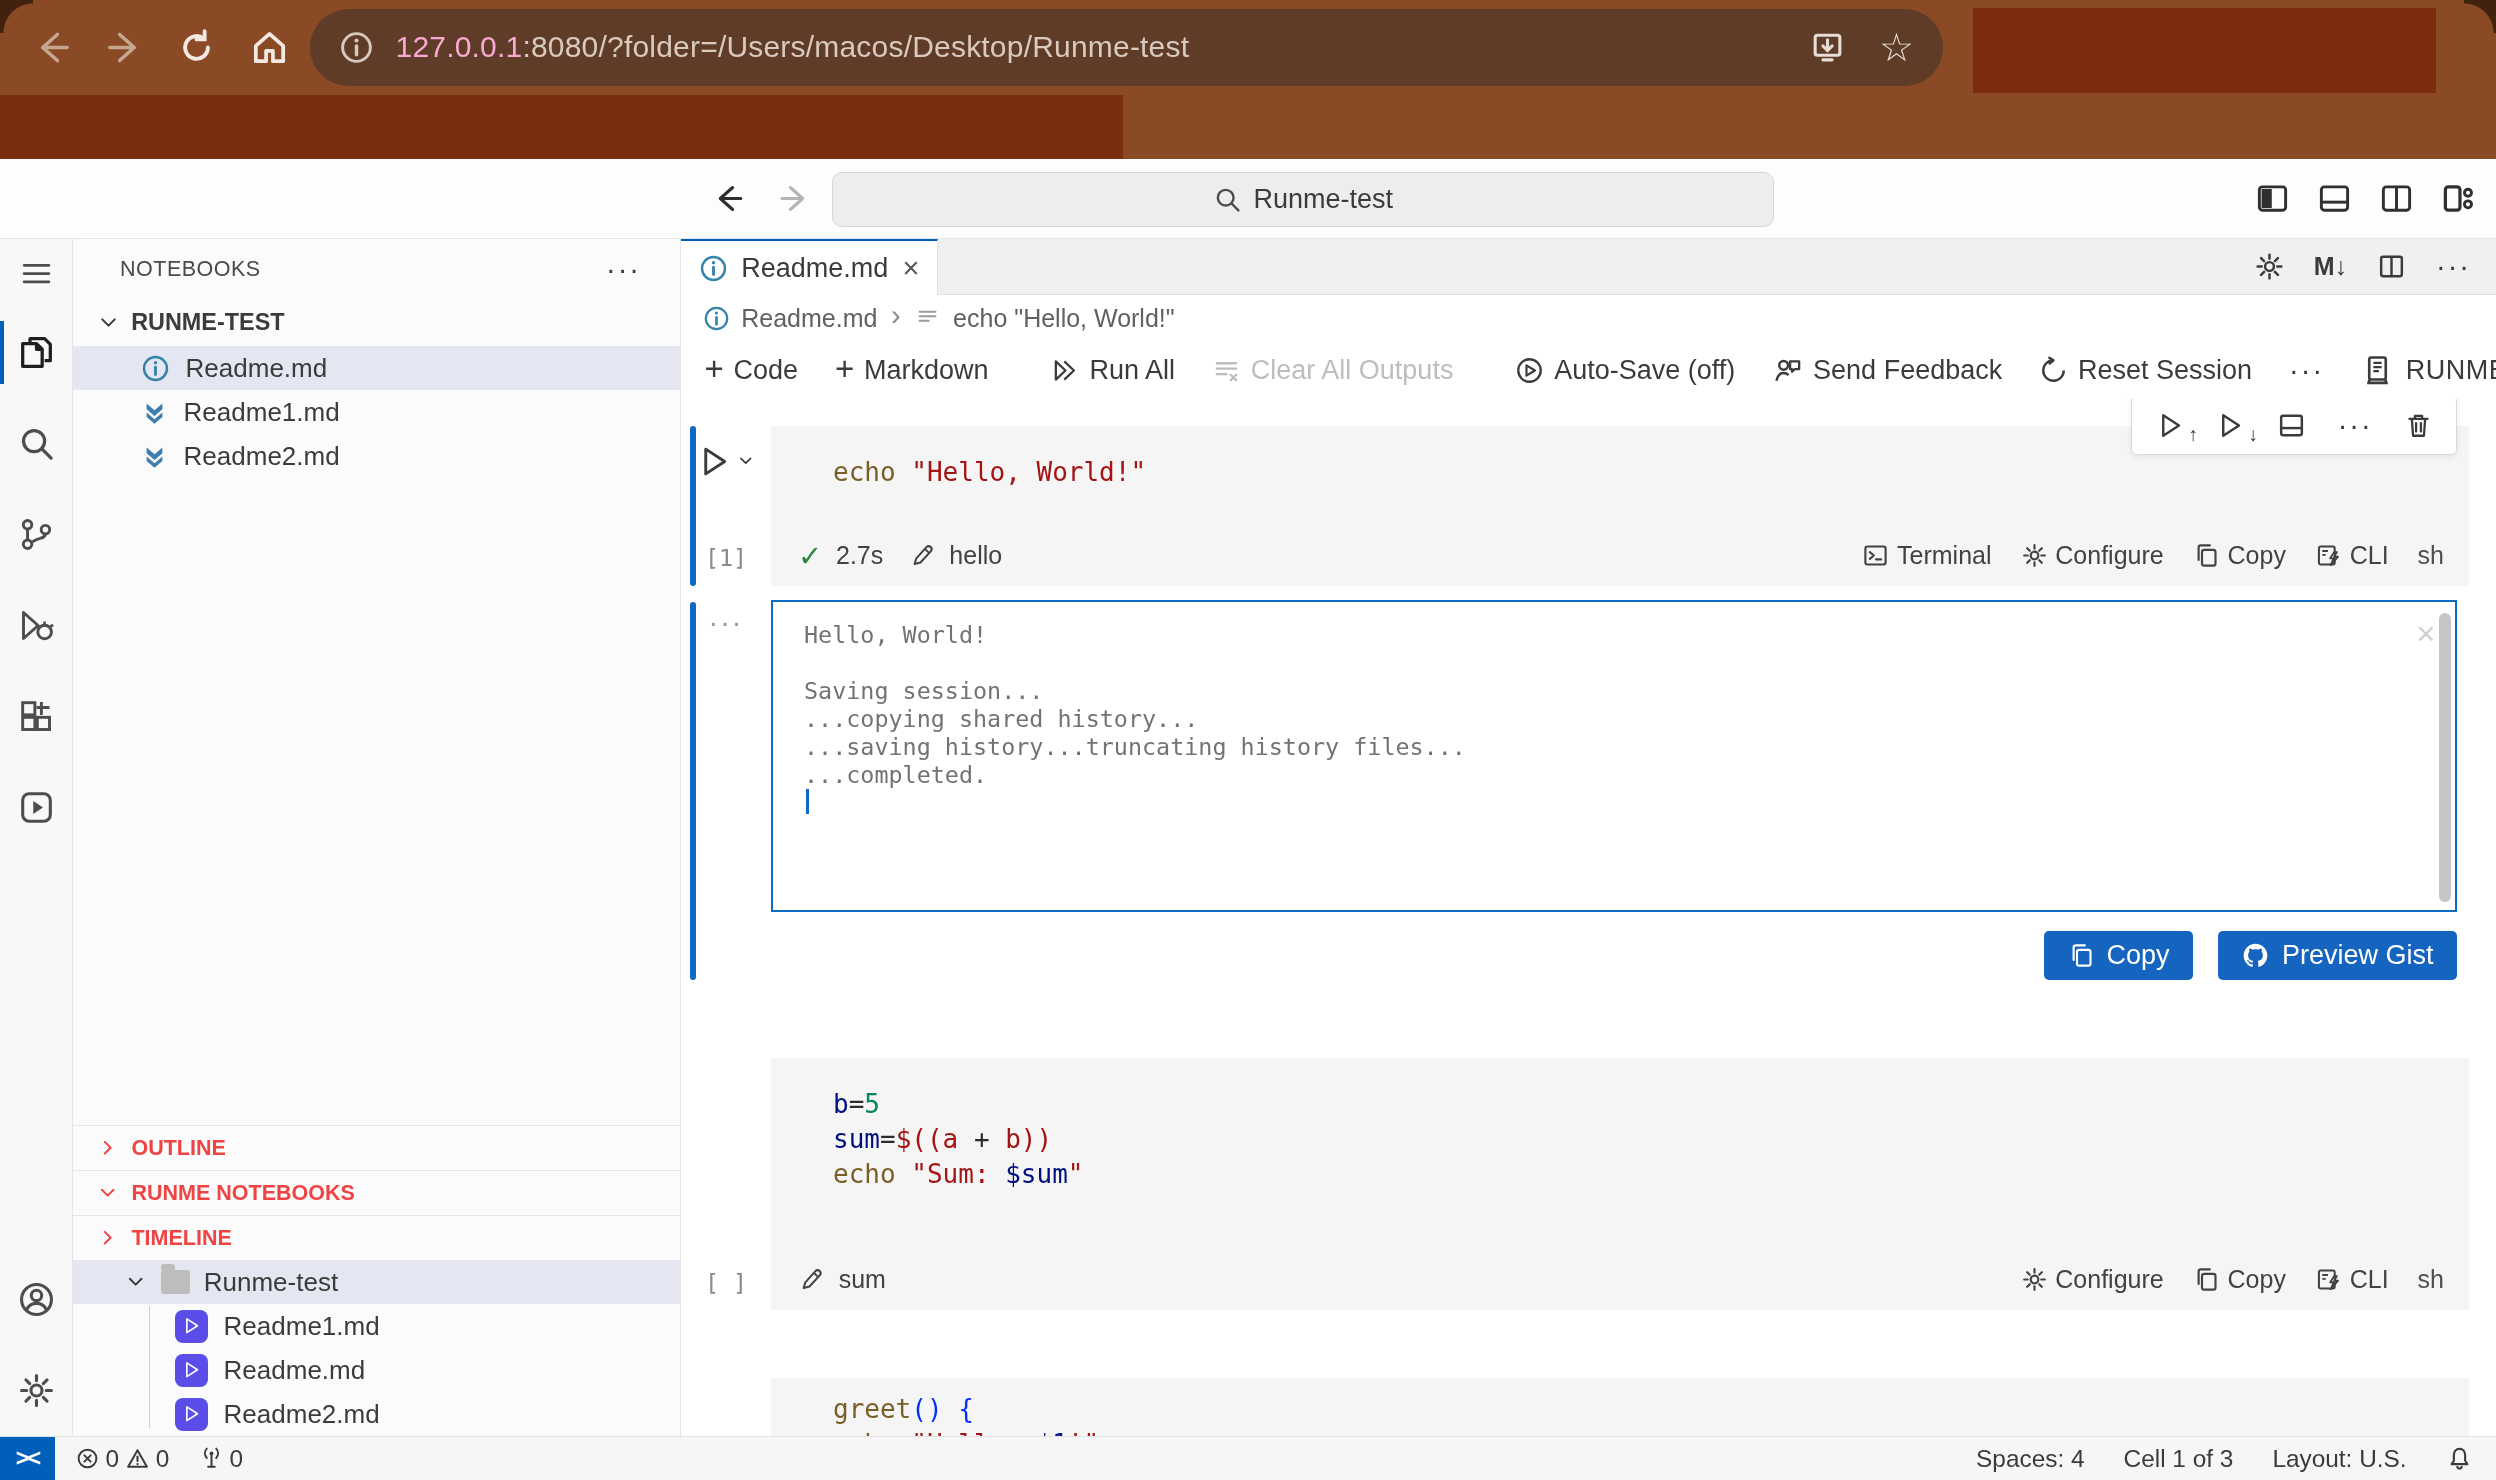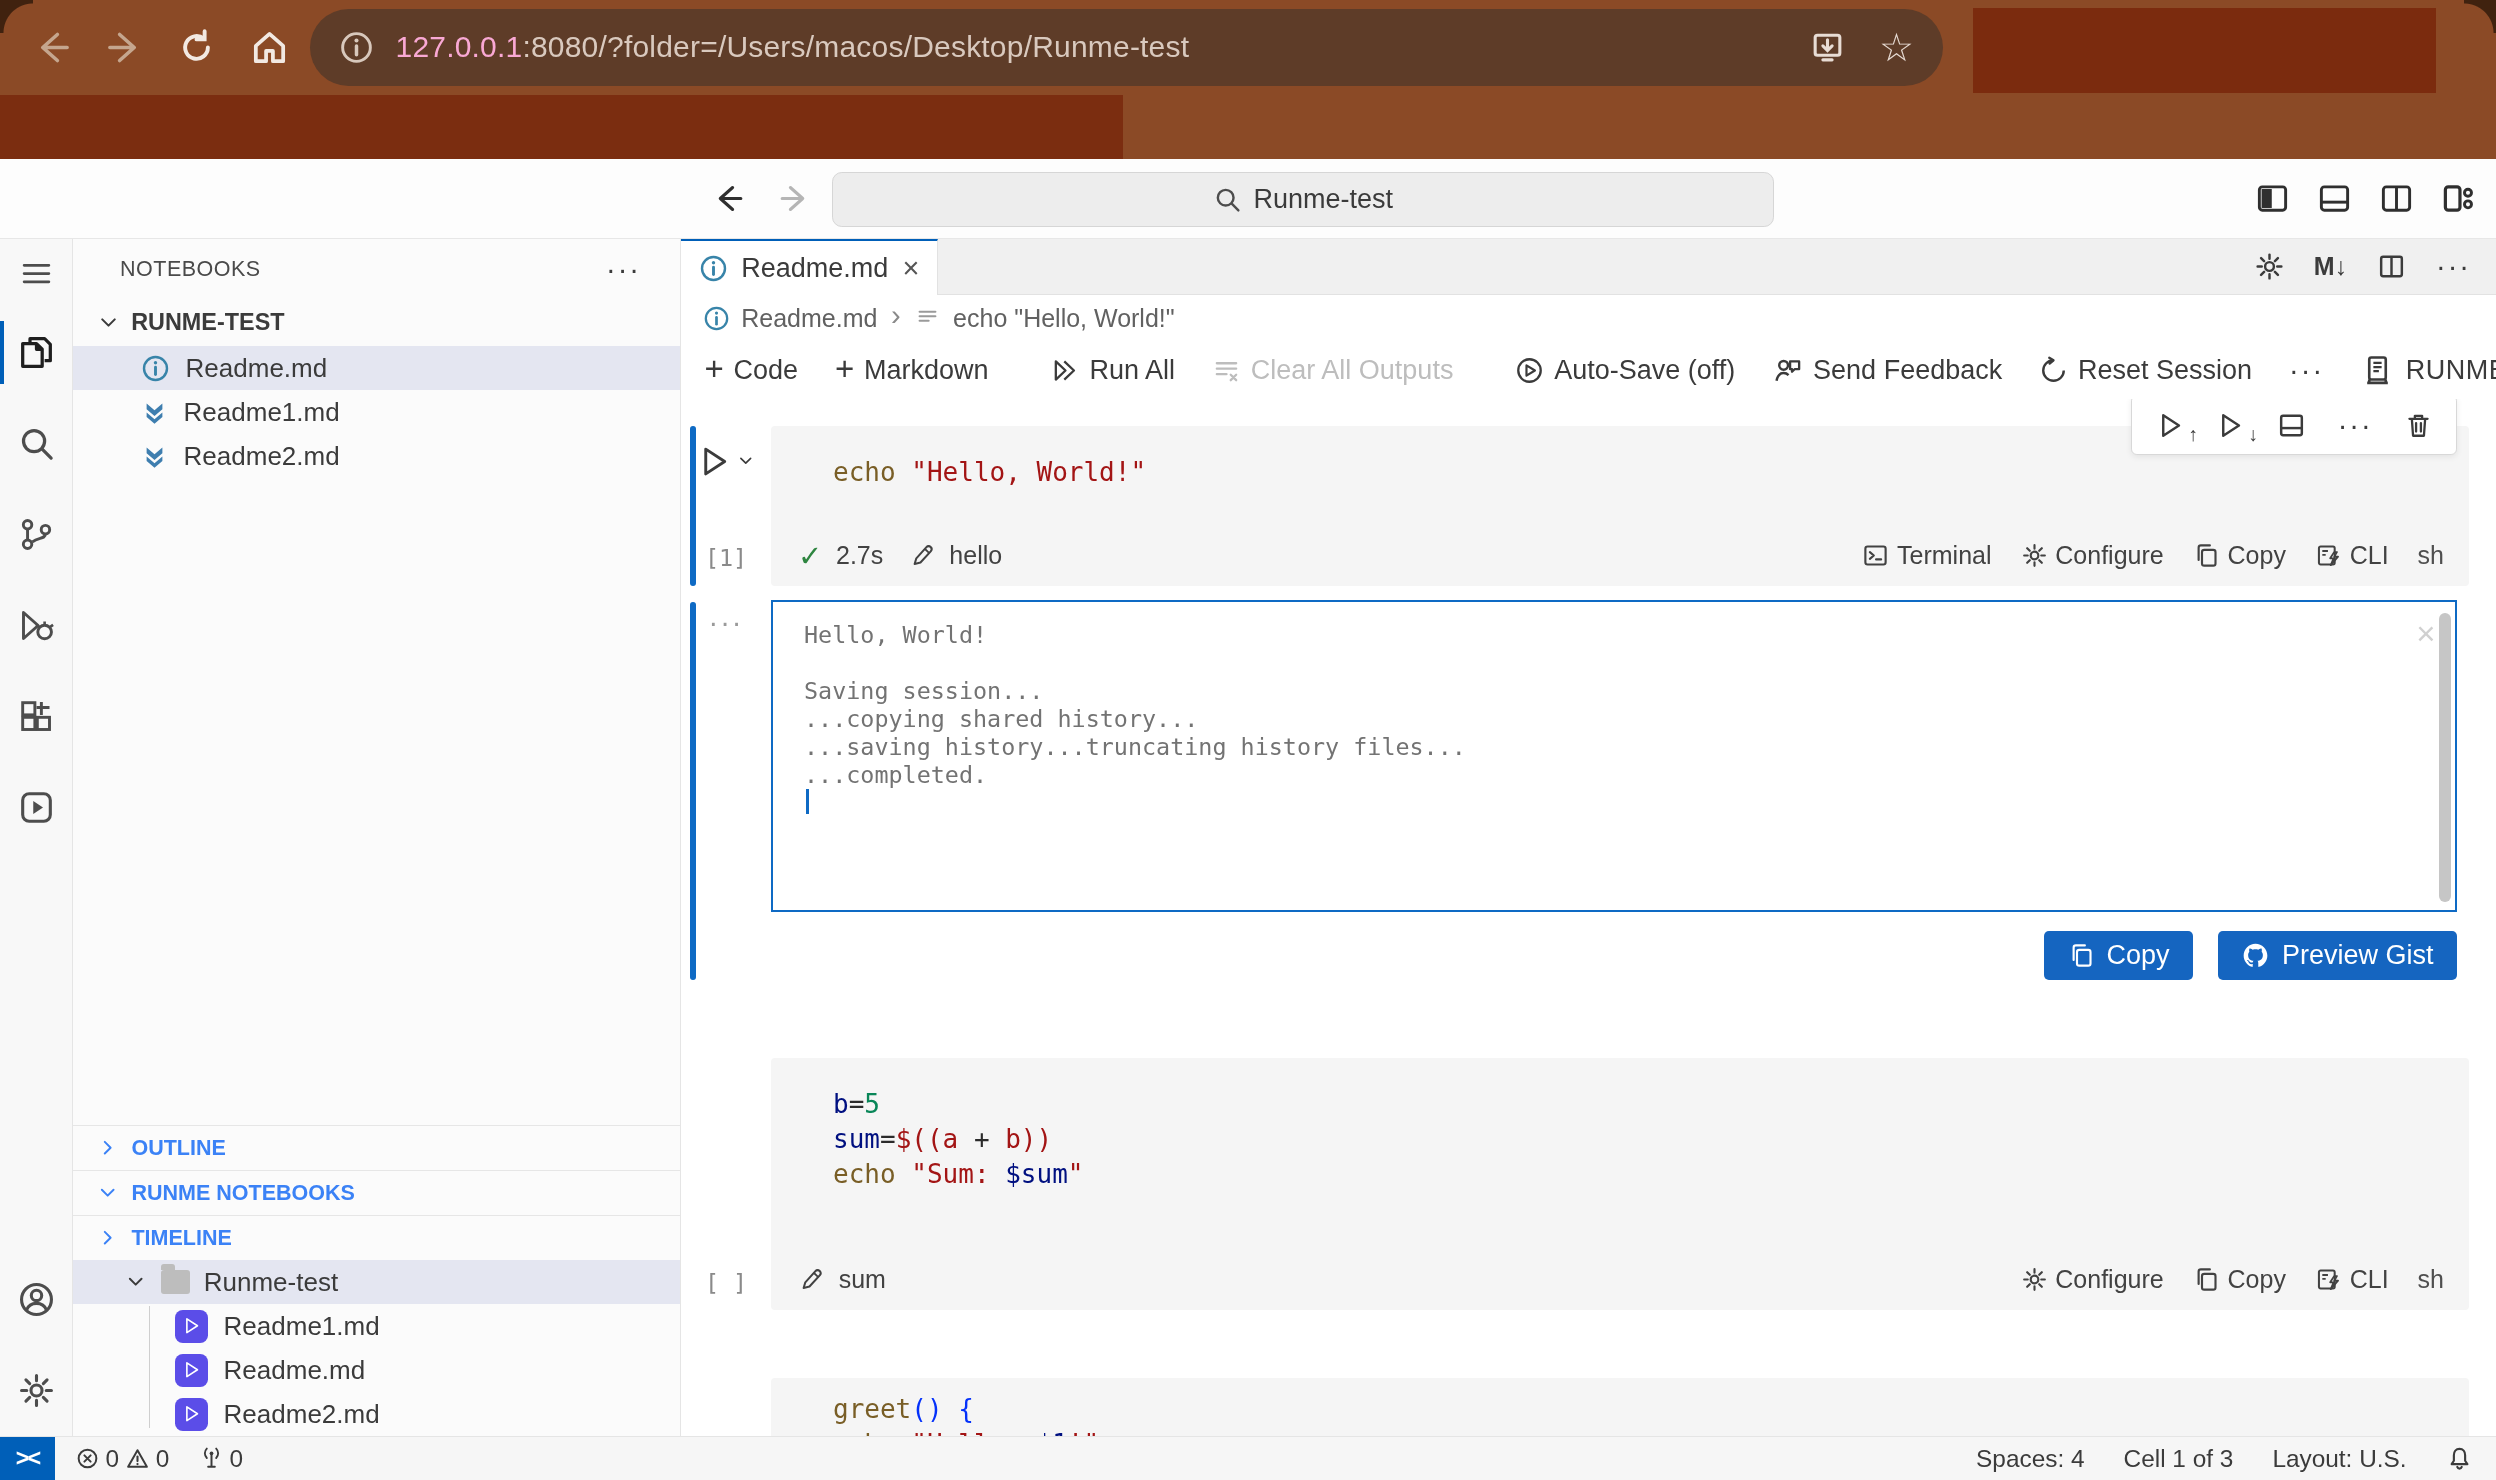--- a/index.html
+++ b/index.html
@@ -53,21 +53,21 @@
   .sidebar { width:608px; background:#FBFBFB; border-right:1px solid #E5E5E5; display:flex; flex-direction:column; }
   .sb-header { height:60px; display:flex; align-items:center; padding:0 39px 0 47px; }
   .sb-title { font-size:21.5px; color:#4A4A4A; letter-spacing:0.5px; }
   .sb-dots { margin-left:auto; color:#3B3B3B; font-size:29px; letter-spacing:2px; }
   .sb-root { height:47px; display:flex; align-items:center; gap:9.8px; padding-left:23.4px;
              font-weight:bold; font-size:23.4px; color:#3B3B3B; }
   .sb-item { height:44px; display:flex; align-items:center; gap:15.6px; padding-left:68px; font-size:26px; color:#3B3B3B; }
   .sb-item.sel { background:#E4E6F1; }
   .sb-sections { margin-top:auto; }
   .sb-sec { height:45px; border-top:1px solid #E6E6E6; display:flex; align-items:center; gap:11.7px;
-            padding-left:23.4px; font-weight:bold; font-size:21.5px; color:#3b82f6; }
+            padding-left:23.4px; font-weight:bold; font-size:21.5px; color:#ef4444; }
   .nb-root { height:44px; display:flex; align-items:center; gap:13.7px; padding-left:51px; font-size:26px; color:#3B3B3B; background:#E4E6F1; }
   .nb-kids { position:relative; }
   .nb-kids::before { content:""; position:absolute; left:76px; top:2px; bottom:7.8px; width:1px; background:#CFCFCF; }
   .nb-item { height:44px; display:flex; align-items:center; gap:15.6px; padding-left:102px; font-size:26px; color:#3B3B3B; }
   .pplay { width:33px; height:33px; border-radius:7.8px; background:#5B4DE8; display:flex; align-items:center; justify-content:center; }
   .folder-ic { width:29px; height:23.4px; background:#BDBDBD; border-radius:2.9px; position:relative; }
   .folder-ic::before { content:""; position:absolute; top:-5.9px; left:0; width:13.7px; height:5.9px; background:#BDBDBD; border-radius:2.9px 2.9px 0 0; }
 
   
   .editor { flex:1; display:flex; flex-direction:column; position:relative; overflow:hidden; background:#fff; }

